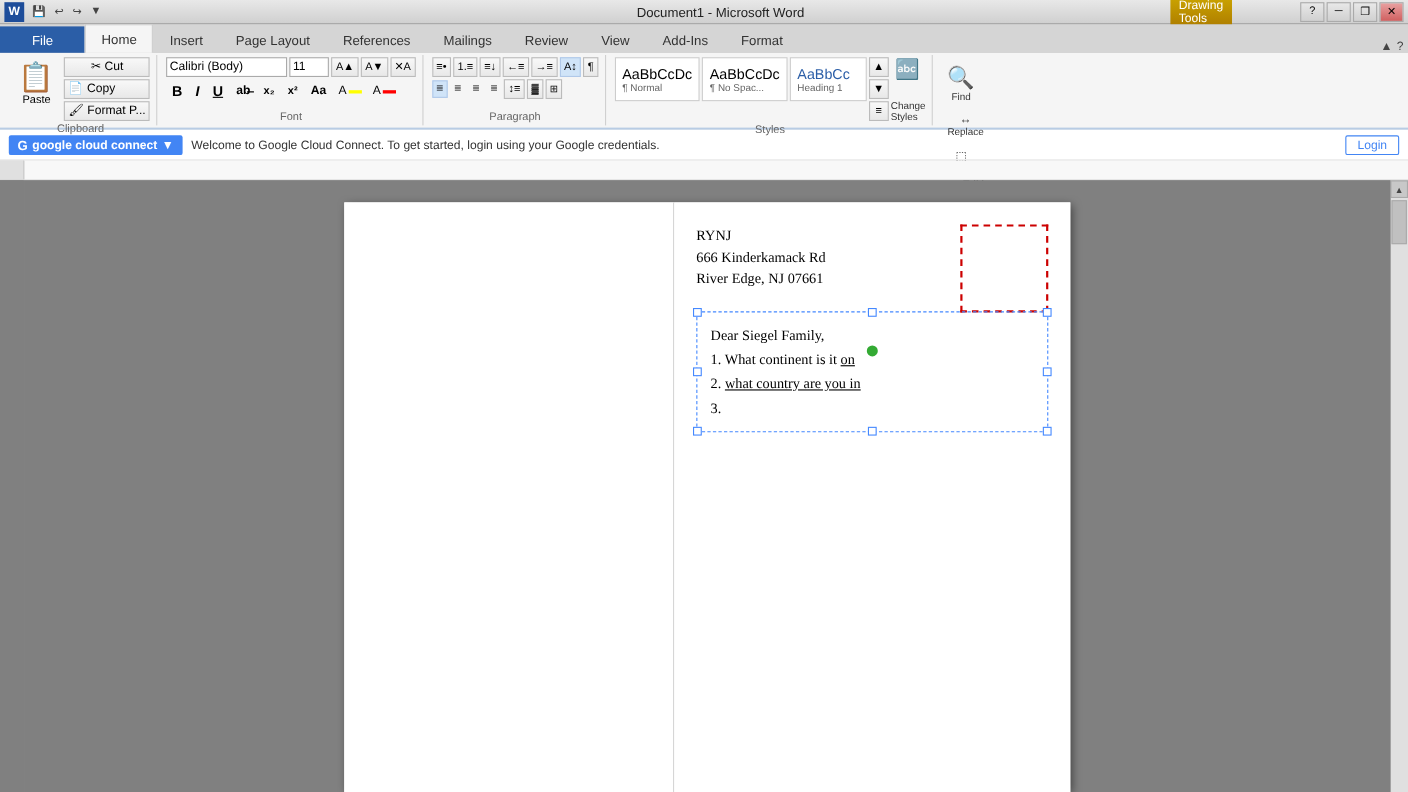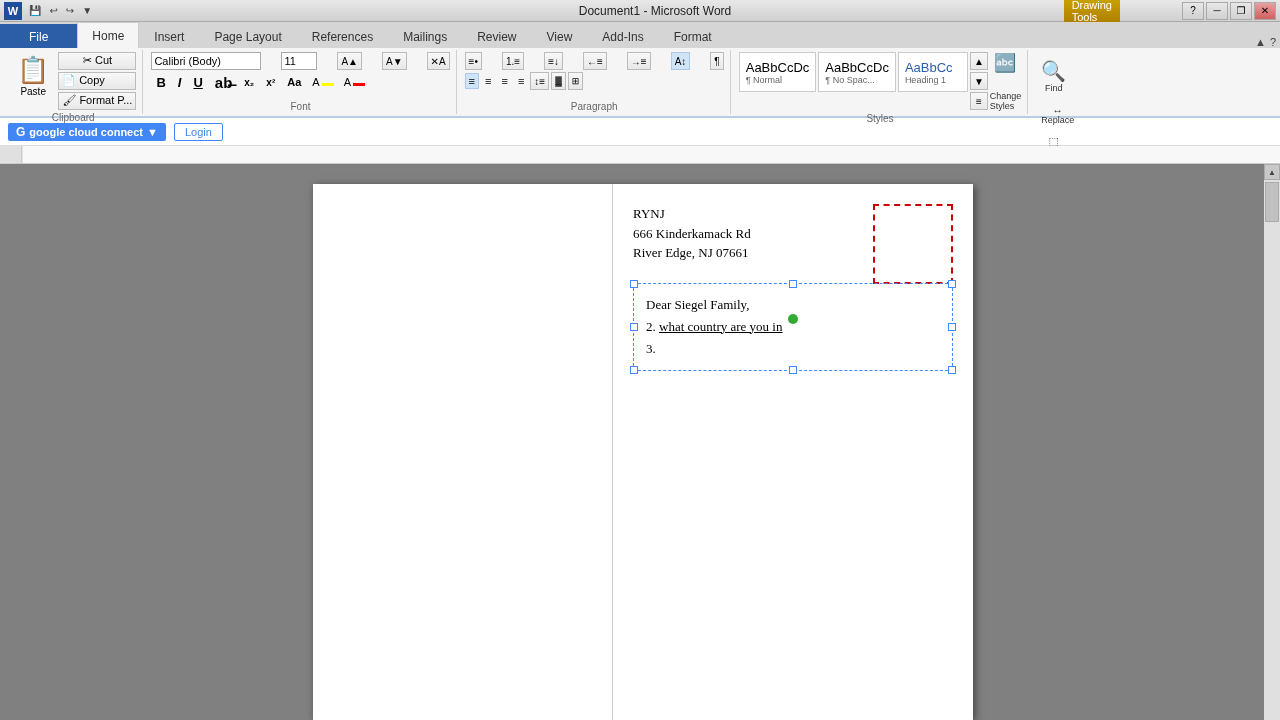--- a/index.html
+++ b/index.html
@@ -105,21 +105,21 @@
     .paste-btn {
       display: flex; flex-direction: column; align-items: center;
       padding: 2px 6px; cursor: pointer;
       border: 1px solid transparent; border-radius: 2px;
     }
     .paste-btn .btn-icon { font-size: 26px; }
     .paste-btn .btn-label { font-size: 10px; }
 
     
     .font-controls { display: flex; flex-direction: column; gap: 2px; flex: 1; }
-    .font-row1 { display: flex; align-items: center; gap: 20px; }
+    .font-row1 { display: flex; align-items: center; gap: 2px; }
     .font-row2 { display: flex; align-items: center; gap: 2px; }
     .font-select {
       border: 1px solid #aaa; background: white; font-size: 11px;
       padding: 1px 2px; height: 18px; width: 110px;
     }
     .font-size-select {
       border: 1px solid #aaa; background: white; font-size: 11px;
       padding: 1px 2px; height: 18px; width: 36px;
     }
     .small-btn {
@@ -382,21 +382,21 @@
           <input type="text" class="font-select" value="Calibri (Body)" style="">
           <input type="text" class="font-size-select" value="11" style="">
           <button class="small-btn">A▲</button>
           <button class="small-btn">A▼</button>
           <button class="small-btn">✕A</button>
         </div>
         <div class="font-row2">
           <button class="format-btn" style="font-weight:bold;">B</button>
           <button class="format-btn" style="font-style:italic;">I</button>
           <button class="format-btn" style="text-decoration:underline;">U</button>
-          <button class="format-btn" style="font-size:15px;">ab̶</button>
+          <button class="format-btn" style="font-size:11px;">ab̶</button>
           <button class="format-btn" style="font-size:10px;">x₂</button>
           <button class="format-btn" style="font-size:10px;">x²</button>
           <button class="format-btn" style="font-size:11px;">Aa</button>
           <span style="font-size:11px; cursor:pointer; border:1px solid transparent; padding:1px 3px;">
             A<span class="color-indicator"></span>
           </span>
           <span style="font-size:11px; cursor:pointer; border:1px solid transparent; padding:1px 3px;">
             A<span class="font-color-indicator"></span>
           </span>
         </div>
@@ -476,20 +476,21 @@
     <div class="ribbon-group-label">Editing</div>
   </div>
 </div>
 
 <div id="cloud-connect">
   <div id="cloud-logo">
     <span style="font-size:12px;">G</span>
     <span class="cloud-text">google cloud connect</span>
     <span style="cursor:pointer;">▼</span>
   </div>
+  <span id="cloud-connect-msg">Welcome to Google Cloud Connect. To get started, login using your Google credentials.</span>
   <button id="login-btn">Login</button>
 </div>
 
 <div id="ruler-container">
   <div id="ruler-side"></div>
   <div id="ruler">
     <svg width="100%" height="18">
       <rect width="100%" height="18" fill="#f8f8f8"></rect>
 
       <line x1="0" y1="0" x2="0" y2="18" stroke="#ccc" stroke-width="1"></line>
@@ -527,20 +528,23 @@
           <div class="handle tm"></div>
           <div class="handle tr"></div>
           <div class="handle ml"></div>
           <div class="handle mr"></div>
           <div class="handle bl"></div>
           <div class="handle bm"></div>
           <div class="handle br"></div>
 
           <div>Dear Siegel Family,</div>
           <div>
+            <span>1. What continent is it </span><span class="underline">on</span>
+          </div>
+          <div>
             <span>2. </span><span class="underline">what country are you in</span>
           </div>
           <div>3.</div>
         </div>
       </div>
     </div>
   </div>
 
   <div id="vscroll">
     <div class="scroll-arrow">▲</div>

